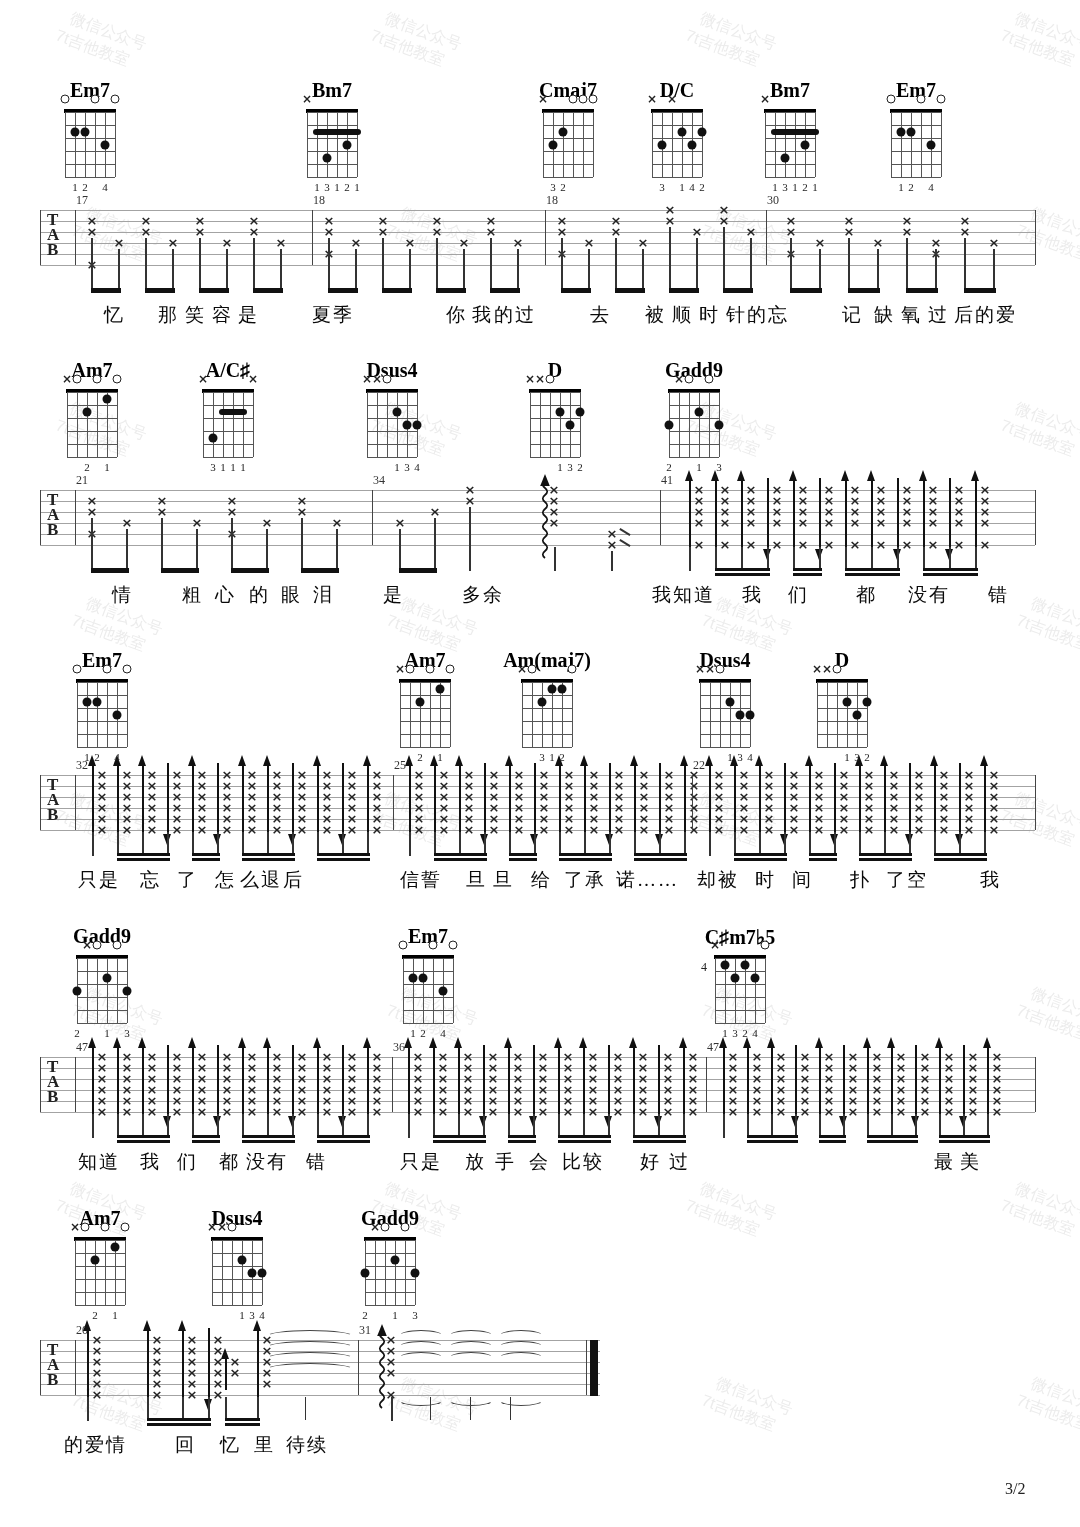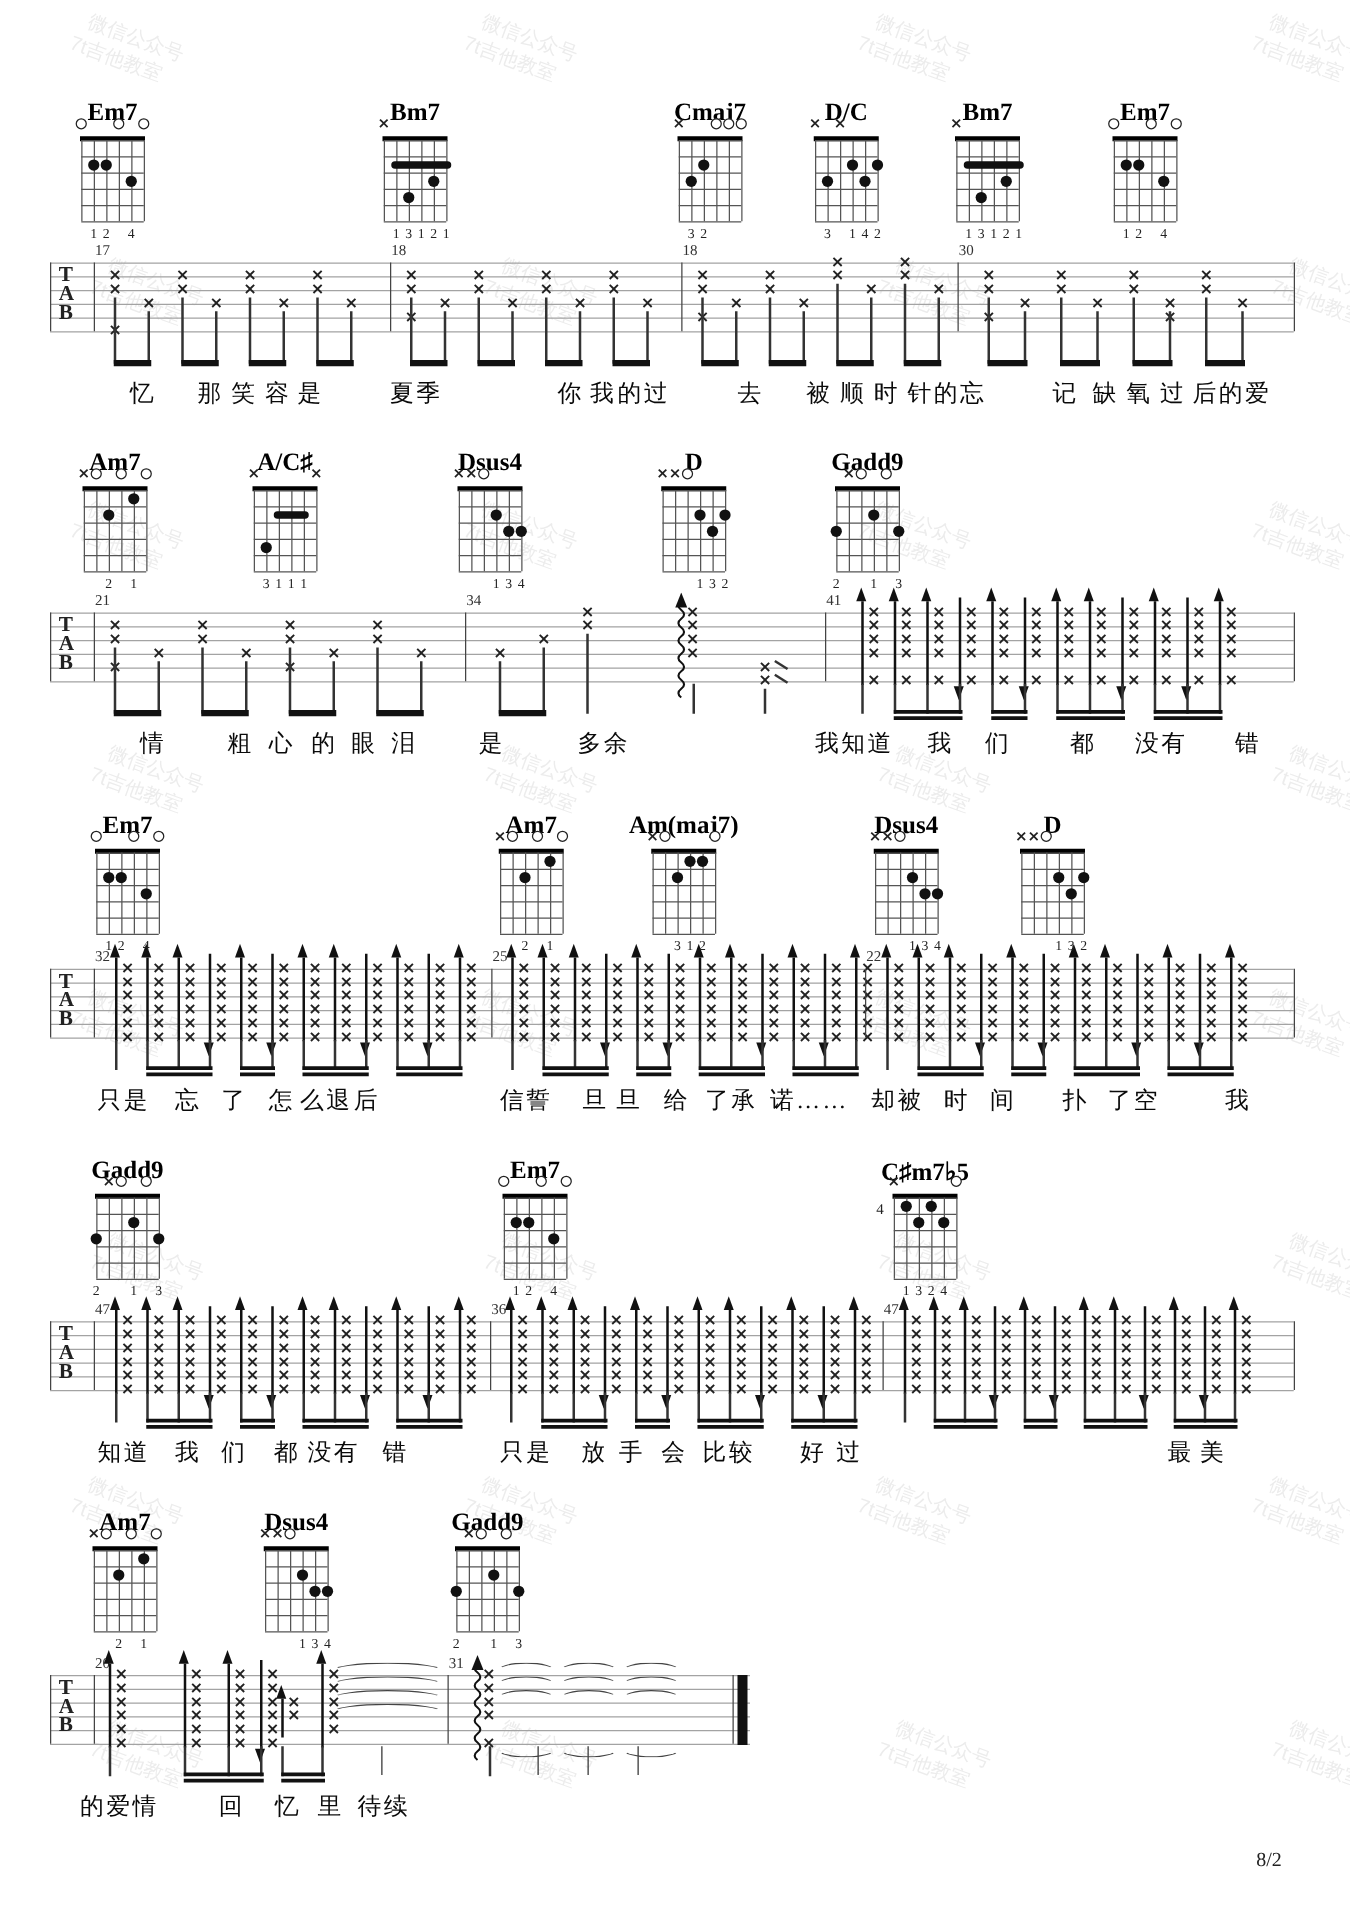--- a/index.html
+++ b/index.html
@@ -30,21 +30,21 @@
   .arcd{border-top-color:transparent;border-bottom-color:#444;}
   .slidem{position:absolute;width:12px;height:1.8px;background:#333;transform:rotate(32deg);}
   .wm{position:absolute;font:16px "Liberation Sans",sans-serif;color:#ececec;line-height:21px;white-space:nowrap;transform:rotate(20deg);}
   .wm div:nth-child(2){margin-left:-8px;}
   .pagenum{position:absolute;left:1005px;top:1480px;font:16px "Liberation Serif",serif;color:#222;}
 </style>
 </head>
 <body>
 
 <div id="page">
-  <div class="pagenum">8/2</div>
+  <div class="pagenum">3/2</div>
 <div class="wm" style="left: 65px; top: 20px; color: rgb(236, 236, 236);">
       <div>微信公众号</div>
       <div>7t吉他教室</div>
     </div>
     <div class="wm" style="left: 380px; top: 20px; color: rgb(236, 236, 236);">
       <div>微信公众号</div>
       <div>7t吉他教室</div>
     </div>
     <div class="wm" style="left: 695px; top: 20px; color: rgb(236, 236, 236);">
       <div>微信公众号</div>

